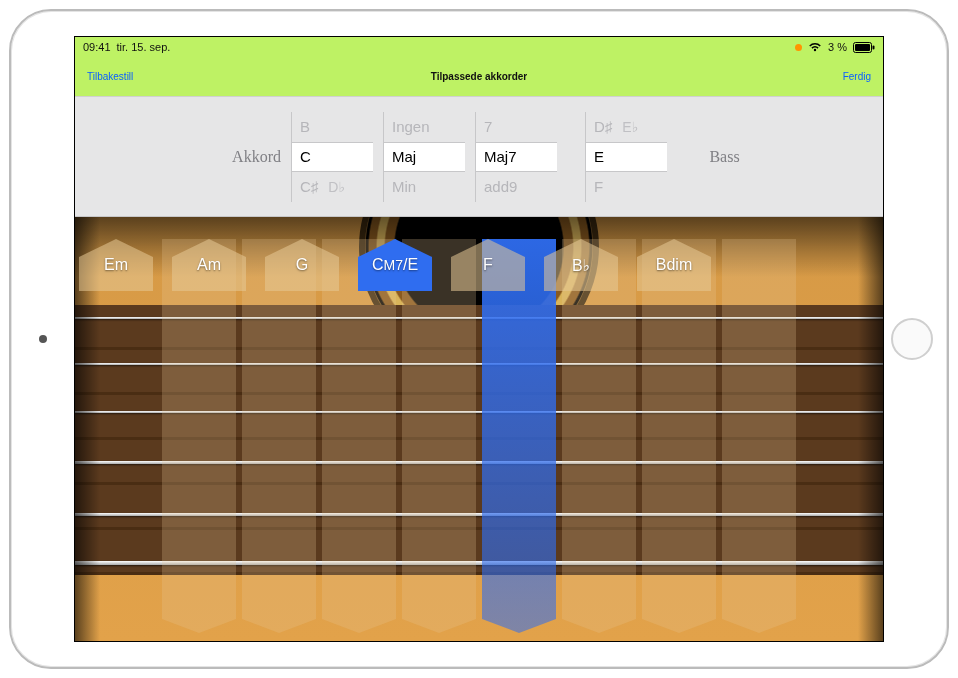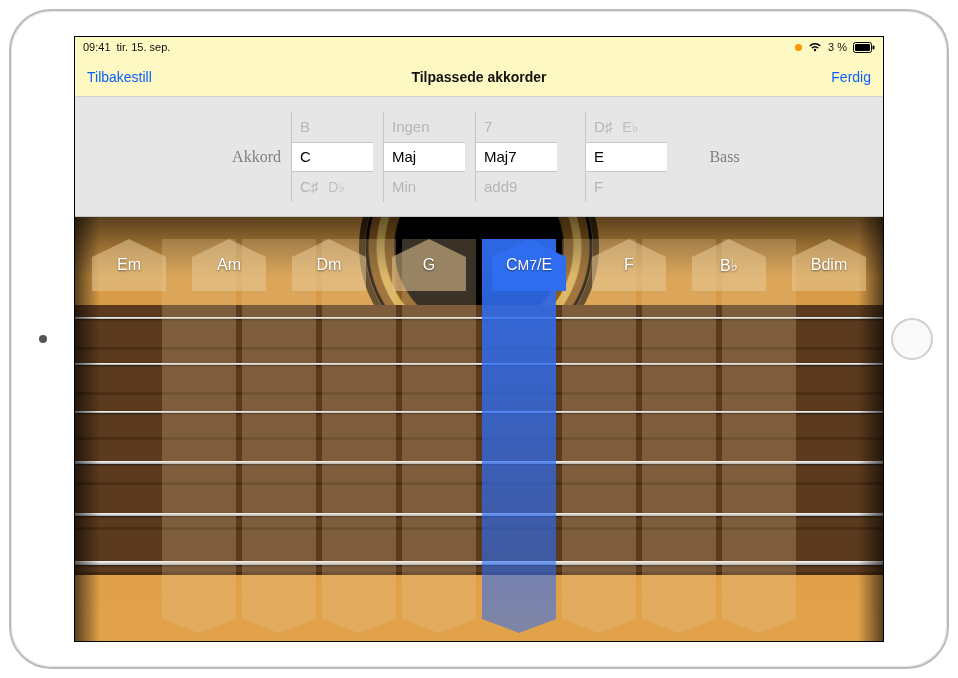--- a/index.html
+++ b/index.html
@@ -23,39 +23,39 @@
     width:8px; height:8px; border-radius:50%; background:#555;
   }
   .home-button {
     position:absolute; right:14px; top:50%; transform:translateY(-50%);
     width:42px; height:42px; border-radius:50%;
     border:2px solid #cfcfcf; background:#fafafa;
   }
   .screen {
     width: 810px; height: 606px;
     border: 1px solid #000;
-    background:#fef9c3;
+    background:#bef264;
     position:relative;
     overflow:hidden;
     display:flex; flex-direction:column;
   }
   
   .status-bar {
     height:20px; font-size:11px; color:#111;
     display:flex; align-items:center; justify-content:space-between;
     padding:0 8px;
   }
   .status-left, .status-right { display:flex; gap:6px; align-items:center; }
   .dot-orange { width:7px; height:7px; border-radius:50%; background:#ff9500; }
   .wifi-icon svg, .battery-icon svg { display:block; }
 
   
   .nav-bar {
     height:40px; display:flex; align-items:center; justify-content:space-between;
-    padding:0 12px; font-size:14px; border-bottom:1px solid #d0d0d0;
+    padding:0 12px; font-size:10px; border-bottom:1px solid #d0d0d0;
   }
   .nav-btn { color:#0a60ff; cursor:pointer; }
   .nav-title { font-weight:600; color:#111; position:absolute; left:50%; transform:translateX(-50%); }
 
   
   .picker-area {
     height:120px; background:#e6e6e7;
     display:flex; align-items:center; justify-content:center;
     gap:10px; border-bottom:1px solid #c7c7c9;
   }
@@ -107,21 +107,21 @@
     z-index:2;
   }
   .string {
     position:absolute; left:0; right:0; height:2px;
     background:linear-gradient(180deg,#fff,#aaa);
     box-shadow:0 1px 2px rgba(0,0,0,0.6);
   }
 
   .chords-row {
     position:absolute; top:22px; left:0; right:0;
-    display:flex; justify-content:center; gap:18px;
+    display:flex; gap:11px;
     z-index:5;
   }
   .chord-col { width:82px; display:flex; flex-direction:column; align-items:center; }
   .chord-tab {
     width:74px; height:52px;
     background:rgba(230,200,150,0.55);
     clip-path: polygon(0 18px, 50% 0, 100% 18px, 100% 100%, 0 100%);
     display:flex; align-items:center; justify-content:center;
     color:#fff; font-size:16px; font-weight:500;
     text-shadow:0 1px 2px rgba(0,0,0,0.5);
@@ -266,23 +266,20 @@
           </div>
         </div>
       <div class="chords-row" id="chords">
           <div class="chord-col">
             <div class="chord-tab">Em</div>
           </div>
           <div class="chord-col">
             <div class="chord-tab">Am</div>
           </div>
           <div class="chord-col">
-            <div class="chord-tab">Dm</div>
-          </div>
-          <div class="chord-col">
             <div class="chord-tab">G</div>
           </div>
           <div class="chord-col">
             <div class="chord-tab selected">C<sup>M7</sup>/E</div>
           </div>
           <div class="chord-col">
             <div class="chord-tab">F</div>
           </div>
           <div class="chord-col">
             <div class="chord-tab">B♭</div>

